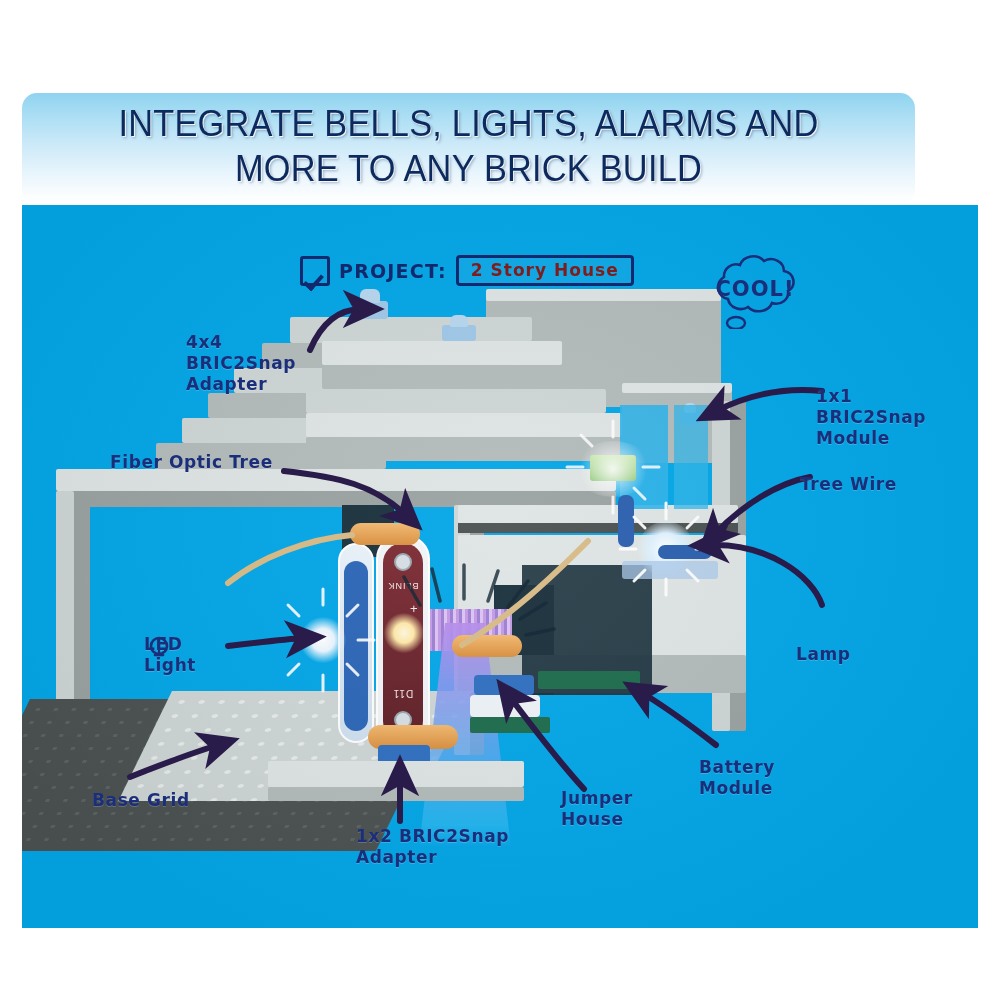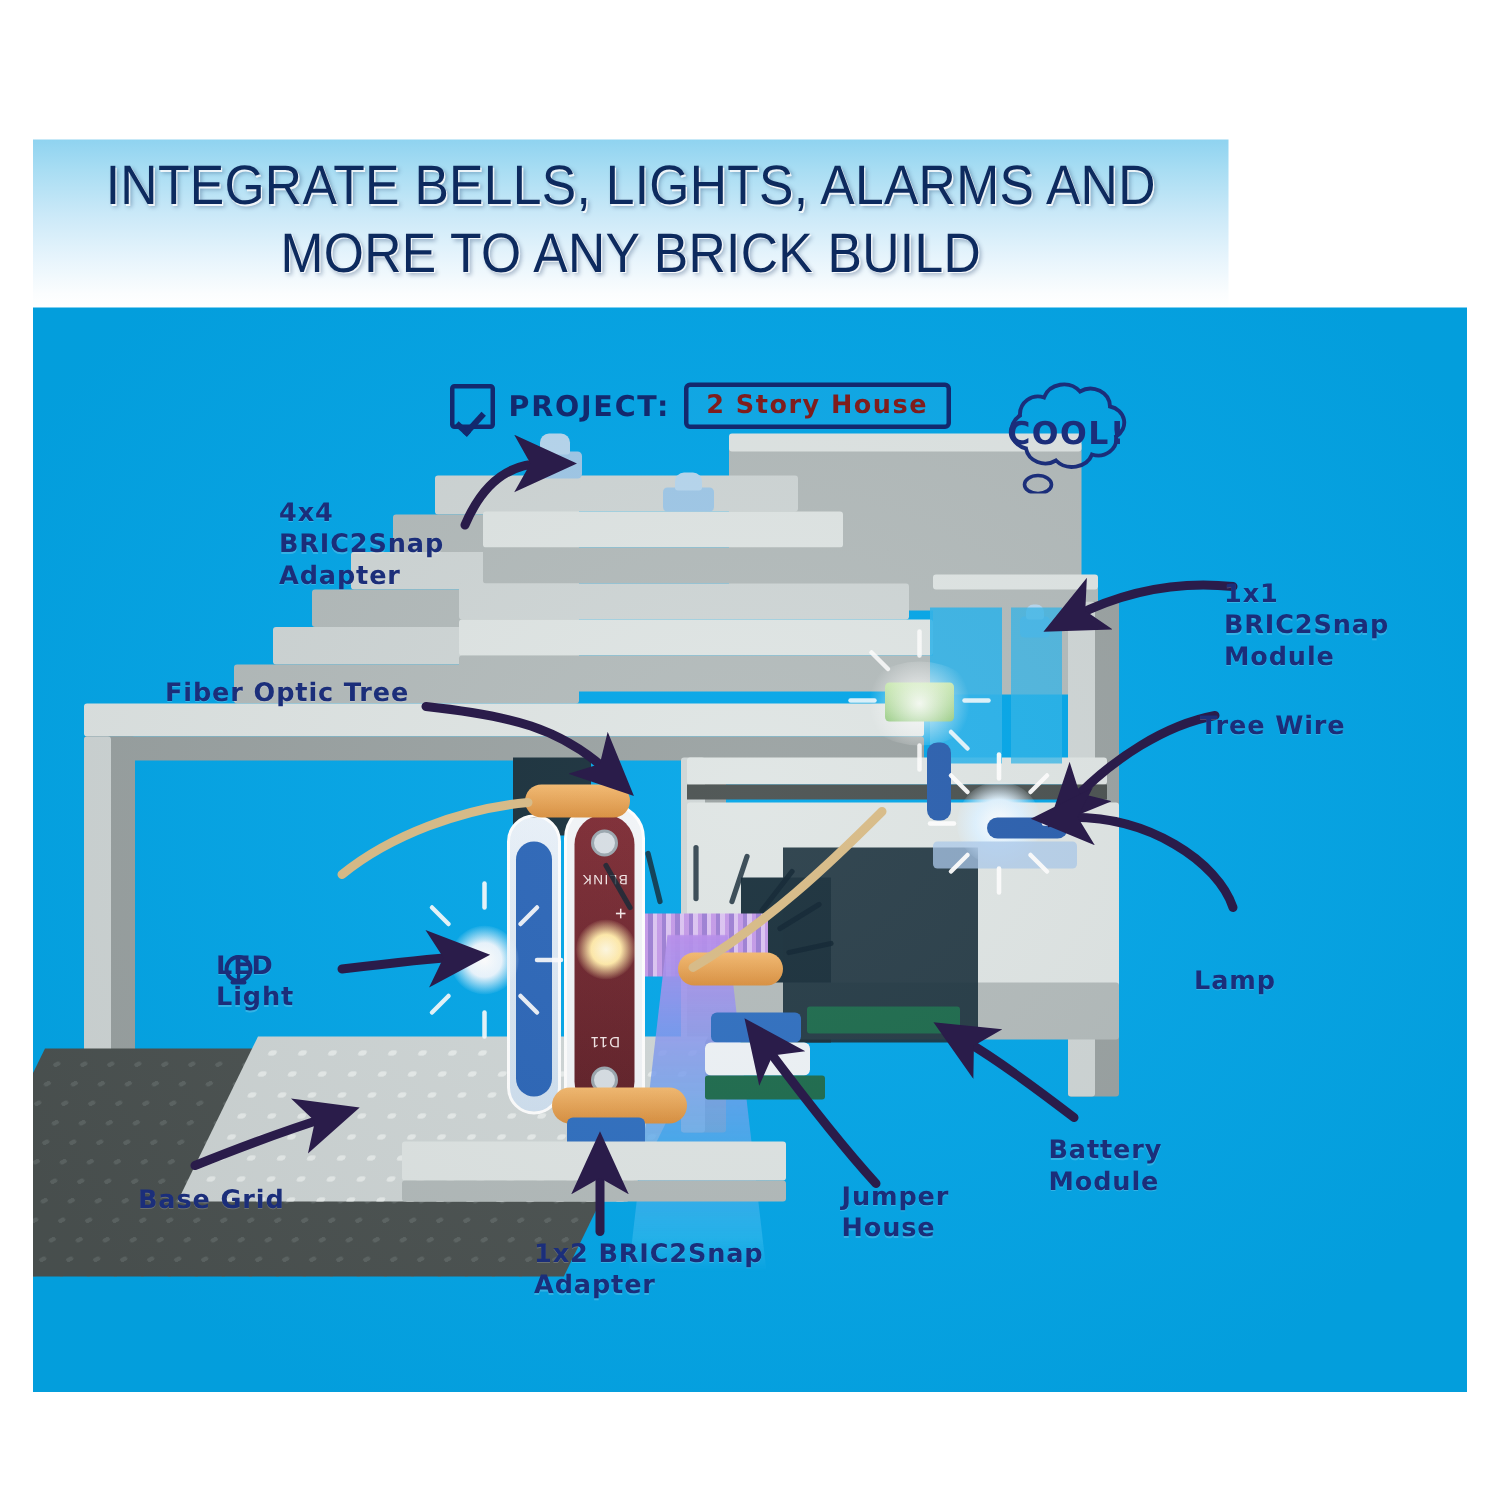--- a/index.html
+++ b/index.html
@@ -3,23 +3,24 @@
 <meta charset="utf-8">
 <title>Product Image</title>
 <style>
   html,body{margin:0;padding:0;background:#ffffff;}
   body{width:1000px;height:1000px;font-family:"Liberation Sans",sans-serif;overflow:hidden;}
 
   #stage{position:relative;width:1000px;height:1000px;background:#ffffff;}
 
   
   #banner{
-    position:absolute;left:22px;top:93px;width:797px;height:112px;
+    position:absolute;left:22px;top:93px;width:893px;height:112px;
     background:linear-gradient(to bottom,#8fd3f0 0%,#a8ddf3 18%,#cbe9f8 45%,#e6f4fc 70%,#fbfdfe 92%,#ffffff 100%);
     overflow:hidden;
+    border-radius:15px;
   }
   #banner-title{
     position:absolute;left:0;top:8px;width:100%;
     text-align:center;
     font-family:"Liberation Sans",sans-serif;
     font-size:37px;line-height:45px;font-weight:400;letter-spacing:.2px;
     color:#0d2a5e;
     transform:scaleX(.93);
     text-shadow:1px 1px 0 rgba(255,255,255,.85), 2px 2px 3px rgba(20,50,95,.35);
     white-space:pre-line;
@@ -305,21 +306,21 @@
         <path d="M800 400 C 790 370, 744 338, 688 340"></path>
       </g>
     </svg>
 
     <div id="project-bar" style="left:278px;top:50px;">
       <div id="project-check"></div>
       <div id="project-label">PROJECT:</div>
       <div id="project-box">2 Story House</div>
     </div>
 
-    <div id="cool-bubble" style="left:636px;top:48px;">
+    <div id="cool-bubble" style="left:680px;top:48px;">
       <svg viewBox="0 0 106 76" style="position:absolute;left:0;top:0;width:106px;height:76px;">
         <path d="M22 24 a12 12 0 0 1 16 -12 a14 13 0 0 1 24 -4 a13 12 0 0 1 20 10 a12 11 0 0 1 4 20 a12 11 0 0 1 -16 12 a14 12 0 0 1 -24 4 a13 12 0 0 1 -20 -8 a12 12 0 0 1 -4 -22 Z" fill="none" stroke="#1b2e7a" stroke-width="2.6"></path>
         <ellipse cx="34" cy="70" rx="9" ry="6" fill="none" stroke="#1b2e7a" stroke-width="2.4"></ellipse>
       </svg>
       <div id="cool-text">COOL!</div>
     </div>
 
     <svg style="position:absolute;left:125px;top:430px;width:24px;height:30px;z-index:41;" viewBox="0 0 24 30">
       <circle cx="12" cy="11" r="8" fill="none" stroke="#1b2e7a" stroke-width="2.6"></circle>
       <path d="M8 20 h8" stroke="#1b2e7a" stroke-width="2.6" stroke-linecap="round"></path>

